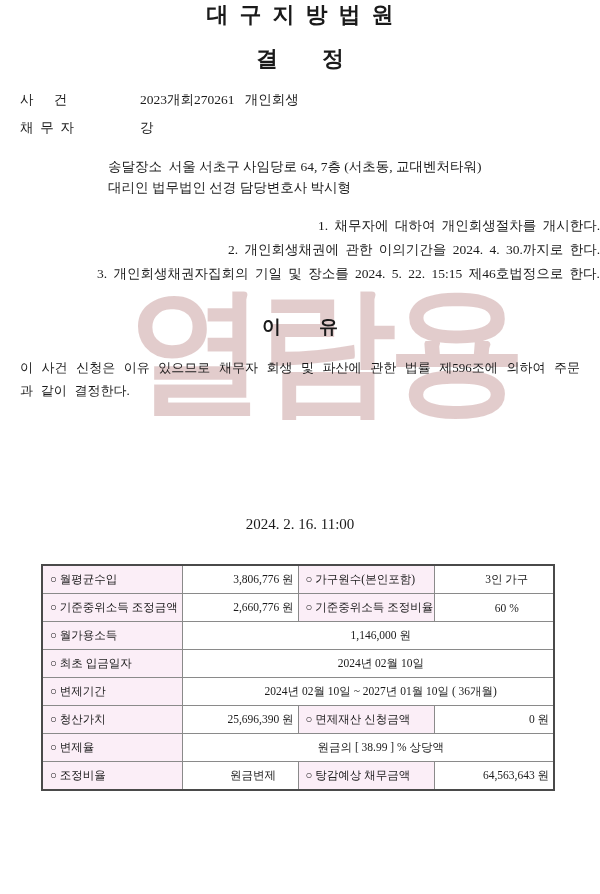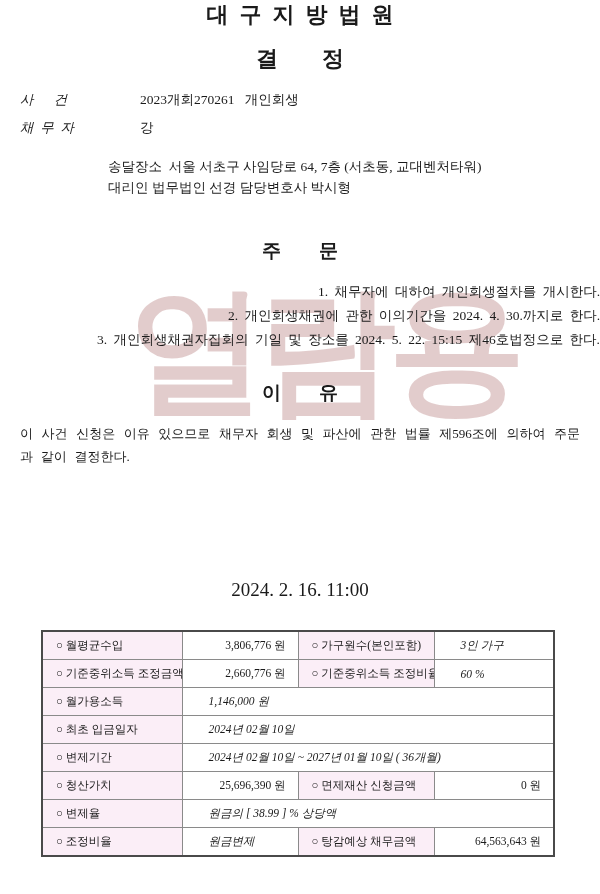--- a/index.html
+++ b/index.html
@@ -25,56 +25,56 @@
   .court-title{
     font-size:22px;font-weight:bold;text-align:center;
     line-height:30px;
   }
   .decision-title{
     font-size:22px;font-weight:bold;text-align:center;
     margin-top:14px;line-height:30px;
   }
   .info{margin-top:12px;font-size:13.5px;}
   .info-row{display:flex;padding-left:20px;line-height:28px;}
-  .info-label{width:120px;flex:0 0 120px;font-style:italic;}
+  .info-label{width:120px;flex:0 0 120px;}
   .addr-block{margin-top:14px;padding-left:108px;font-size:13.5px;line-height:21px;}
   .section-heading{
     font-size:19px;font-weight:bold;text-align:center;line-height:26px;
   }
   .order-heading{margin-top:40px;}
   .order-items{margin-top:16px;padding-left:20px;font-size:13.5px;}
   .order-item{line-height:24px;word-spacing:3px;text-align:right;}
   .reason-heading{margin-top:28px;}
   .reason-paragraph{
     margin:16px 20px 8px 20px;
     font-size:13px;line-height:23px;
     text-align:justify;word-spacing:4.5px;
   }
   .hearing-datetime{
     margin-top:112px;text-align:center;
-    font-size:19px;line-height:20px;
+    font-size:15px;line-height:20px;
   }
   .plan-table{
     margin:30px 0 0 41px;
     width:512px;
     border-collapse:collapse;
     border:2px solid #4a4a4a;
     font-size:11.5px;
     table-layout:fixed;
   }
   .plan-table td{
     border:1px solid #8a8a8a;
     height:27px;
     padding:0;
     overflow:hidden;
     white-space:nowrap;
   }
-  td.lab{background:#fbeef7;padding-left:13px;text-align:left;}
-  td.vr{text-align:right;padding-right:12px;}
-  td.vl{text-align:left;padding-left:26px;font-style:italic;}
+  td.lab{background:#fbeef7;padding-left:7px;text-align:left;}
+  td.vr{text-align:right;padding-right:4px;}
+  td.vl{text-align:center;padding-left:26px;}
 </style>
 </head>
 <body>
 
 <div class="page">
 
   <div class="watermark">열람용</div>
 
   <div class="layer">
     <div class="court-title ws">대  구  지  방  법  원</div>
@@ -89,21 +89,20 @@
         <span class="info-label ws">채  무  자</span>
         <span class="ws">강</span>
       </div>
     </div>
 
     <div class="addr-block">
       <div class="ws">송달장소  서울 서초구 사임당로 64, 7층 (서초동, 교대벤처타워)</div>
       <div>대리인 법무법인 선경 담당변호사 박시형</div>
     </div>
 
-    <div class="section-heading order-heading ws">주        문</div>
 
     <div class="order-items">
       <div class="order-item">1. 채무자에 대하여 개인회생절차를 개시한다.</div>
       <div class="order-item">2. 개인회생채권에 관한 이의기간을 2024. 4. 30.까지로 한다.</div>
       <div class="order-item">3. 개인회생채권자집회의 기일 및 장소를 2024. 5. 22. 15:15 제46호법정으로 한다.</div>
     </div>
 
     <div class="section-heading reason-heading ws">이        유</div>
 
     <div class="reason-paragraph">이 사건 신청은 이유 있으므로 채무자 회생 및 파산에 관한 법률 제596조에 의하여 주문과 같이 결정한다.</div>

